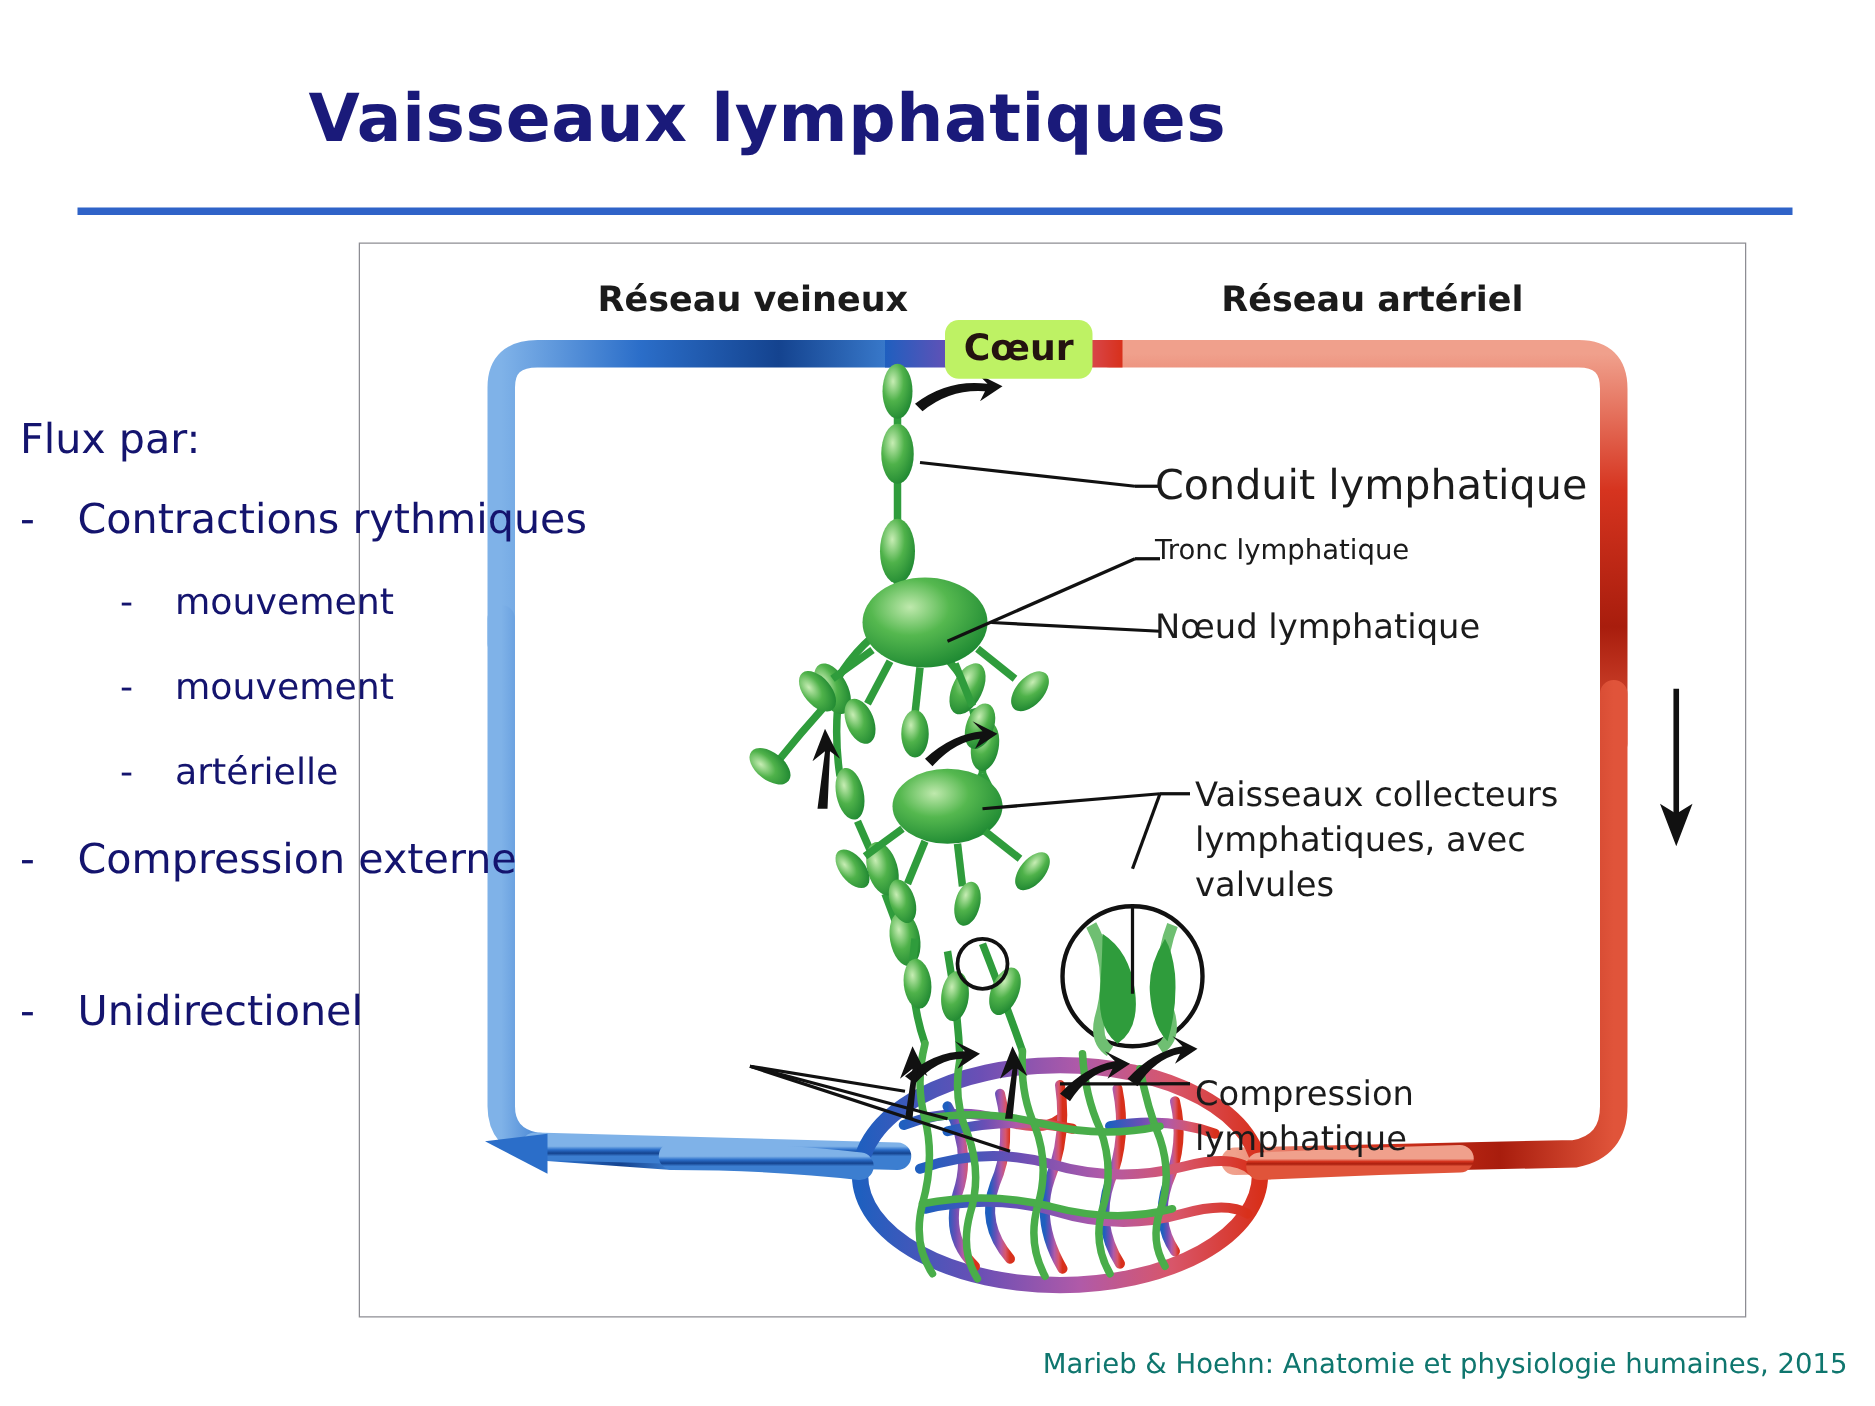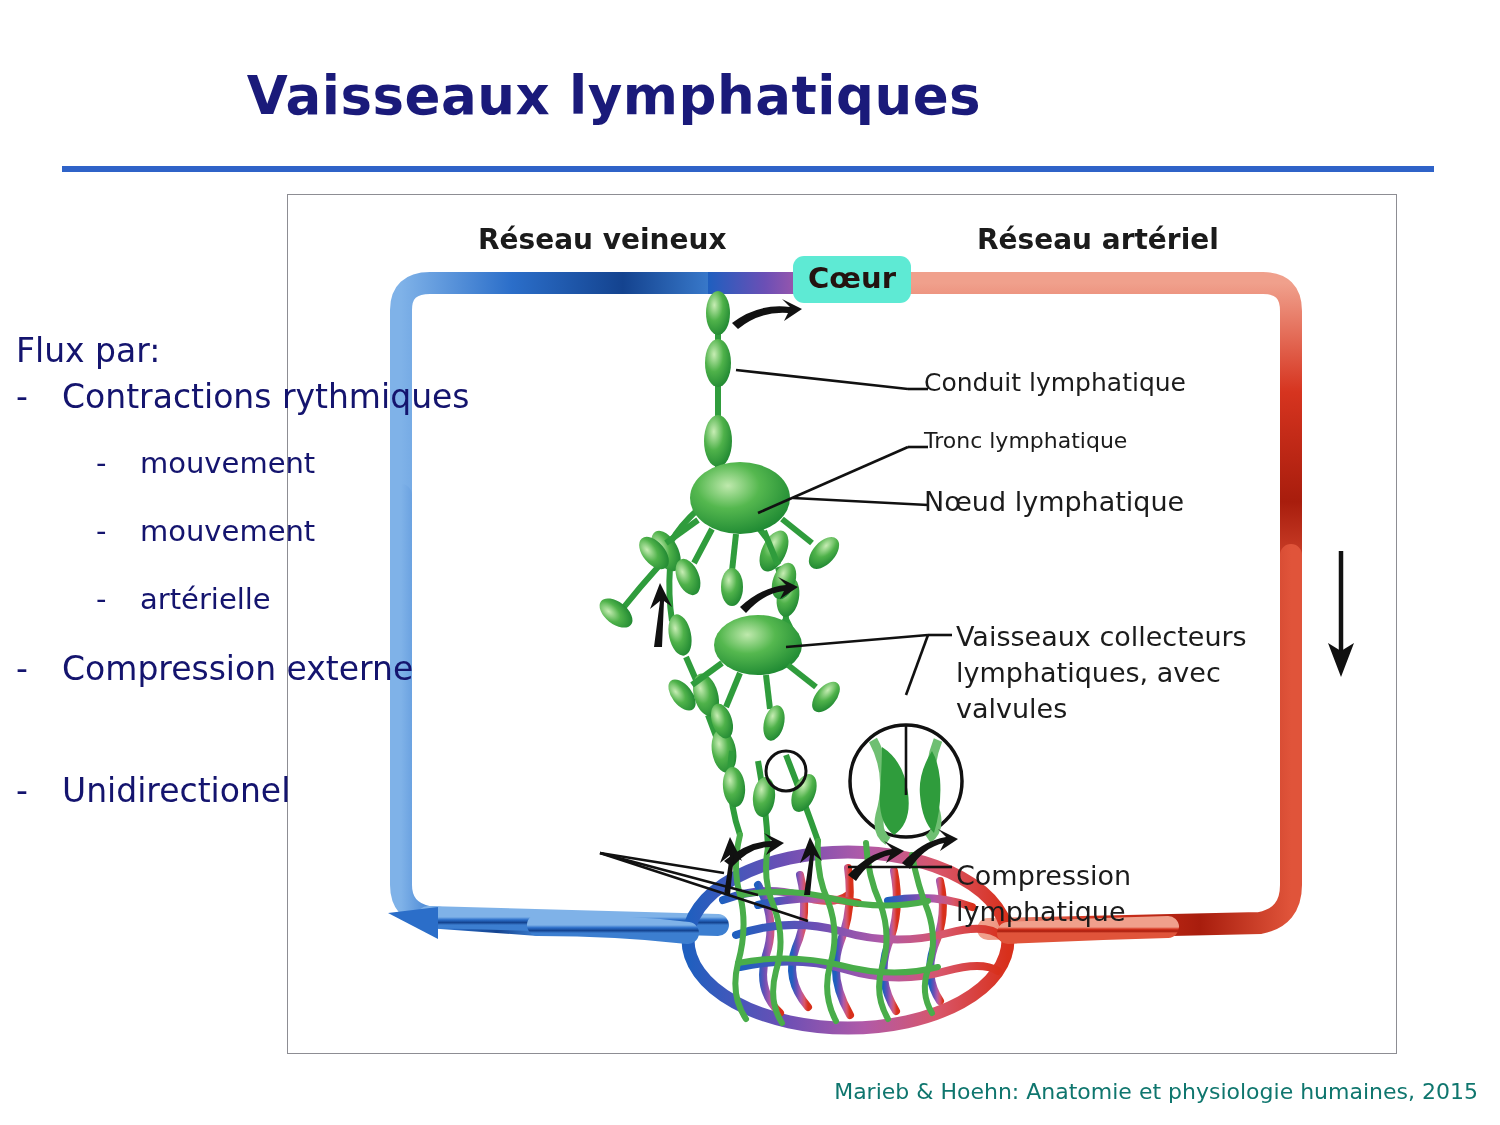--- a/index.html
+++ b/index.html
@@ -29,21 +29,21 @@
     background:#2f63c8;
   }
 
   
   .bullets{
     position:absolute;left:16px;top:330px;width:520px;
     color:#14146e;
     font-family:"DejaVu Sans","Liberation Sans",sans-serif;
     z-index:40;
   }
-  .b-head{font-size:33px;line-height:42px;margin-bottom:4px;}
+  .b-head{font-size:33px;line-height:42px;margin-bottom:22px;}
   .b-l1{font-size:33px;line-height:42px;margin-bottom:26px;display:flex;}
   .b-l1 .dash{width:46px;flex:none;}
   .b-l2{font-size:29px;line-height:38px;margin-bottom:30px;display:flex;padding-left:80px;}
   .b-l2 .dash{width:44px;flex:none;}
   .b-gap{height:54px;}
 
   
   .figure{
     position:absolute;left:287px;top:194px;width:1108px;height:858px;
     border:1.5px solid #8d8d93;
@@ -57,31 +57,31 @@
   .fig-lab{
     position:absolute;
     font-family:"DejaVu Sans","Liberation Sans",sans-serif;
     color:#1b1b1b;
     white-space:nowrap;
   }
   .lab-veineux{left:190px;top:28px;font-size:28px;font-weight:bold;}
   .lab-arteriel{left:689px;top:28px;font-size:28px;font-weight:bold;}
 
   .heart-box{
-    position:absolute;left:505px;top:61px;
+    position:absolute;left:468px;top:61px;
     padding:5px 15px 8px 15px;
-    background:#5eead4;
+    background:#bef264;
     border-radius:11px;
     font-size:29px;font-weight:bold;color:#241310;
     z-index:6;
     white-space:nowrap;
   }
 
   .lab-sys{left:643px;top:119px;font-size:28px;font-weight:bold;}
-  .lab-conduit{left:636px;top:173px;font-size:25px;}
+  .lab-conduit{left:636px;top:173px;font-size:33px;}
   .lab-tronc{left:636px;top:233px;font-size:22px;}
   .lab-noeud{left:636px;top:291px;font-size:27px;}
   .lab-coll{left:668px;top:424px;font-size:27px;line-height:36px;white-space:normal;width:340px;}
   .lab-cap{left:668px;top:663px;font-size:27px;line-height:36px;white-space:normal;width:300px;}
 
   
   .citation{
     position:absolute;left:0;top:1079px;width:1478px;
     text-align:right;
     font-size:22px;

